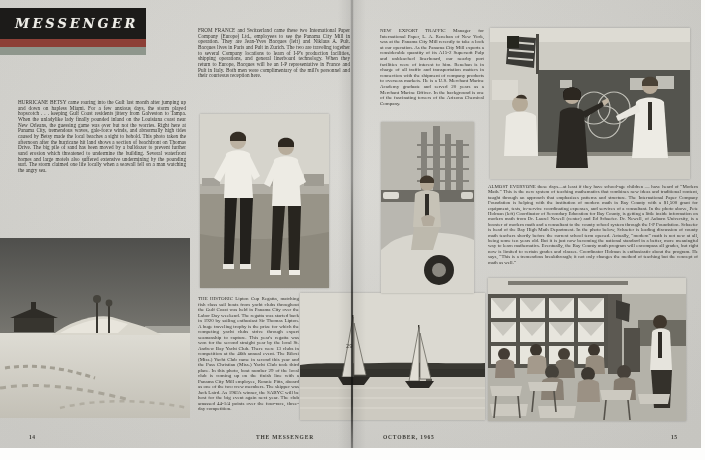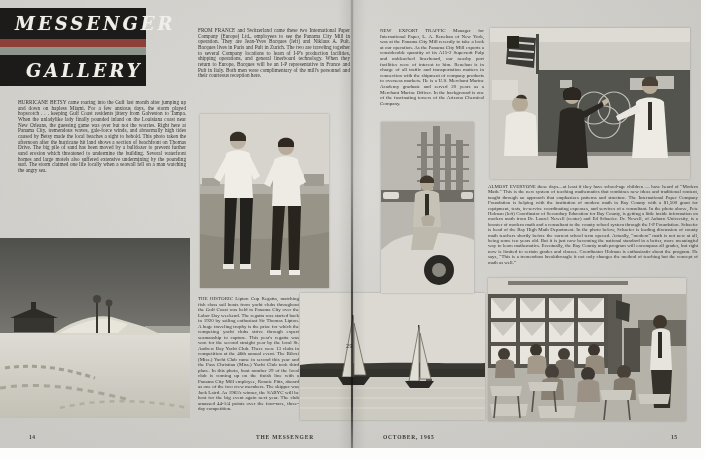--- a/index.html
+++ b/index.html
@@ -14,21 +14,21 @@
   
   .fold-shadow { position:absolute; left:338px; top:0; width:28px; height:448px;
       background:linear-gradient(to right, rgba(0,0,0,0) 0%, rgba(0,0,0,0.07) 42%, rgba(0,0,0,0.20) 50%, rgba(0,0,0,0.07) 58%, rgba(0,0,0,0) 100%); }
   .fold-line { position:absolute; left:351px; top:0; width:2px; height:448px;
       background:linear-gradient(to bottom, rgba(20,20,18,0.10) 0%, rgba(20,20,18,0.22) 40%, rgba(20,20,18,0.65) 66%, rgba(20,20,18,0.75) 90%, rgba(20,20,18,0.30) 100%); }
 
   
   .masthead { position:absolute; left:0; top:8px; width:146px; }
   .mast-band { height:31px; background:#1c1b19; color:#efeee8; display:flex; align-items:center;
       font-family:"DejaVu Serif", serif; font-style:italic; font-weight:bold;
-      font-size:18px; letter-spacing:3px; text-shadow:0 0 1px rgba(255,255,255,0.35); }
+      font-size:13px; letter-spacing:3px; text-shadow:0 0 1px rgba(255,255,255,0.35); }
   .mast-band.one { padding-left:15px; }
   .mast-band.two { padding-left:26px; }
   .stripe-red  { height:8px; background:#8d4037; }
   .stripe-gray { height:8px; background:#8e968c; }
 
   
   .copy { position:absolute; color:#35342f; text-align:justify; overflow:hidden;
           font-family:"Liberation Serif", serif; }
   #hurricane-text { left:18px;  top:100px; width:168px; height:113px; font-size:5.2px; line-height:5.65px; }
   #france-text    { left:198px; top:28px;  width:152px; height:78px;  font-size:5.2px; line-height:5.65px; }
@@ -57,21 +57,20 @@
 </head>
 <body>
 
 <div id="canvas">
   <div id="paper"></div>
 
   <div class="masthead">
     <div class="mast-band one">MESSENGER</div>
     <div class="stripe-red"></div>
     <div class="stripe-gray"></div>
-    <div class="mast-band two">GALLERY</div>
   </div>
 
   <div id="hurricane-text" class="copy">HURRICANE BETSY came roaring into the Gulf last month after jumping up and down on hapless Miami. For a few anxious days, the storm played hopscotch . . . keeping Gulf Coast residents jittery from Galveston to Tampa. When the unladylike lady finally pounded inland on the Louisiana coast near New Orleans, the guessing game was over but not the worries. Right here at Panama City, tremendous waves, gale-force winds, and abnormally high tides caused by Betsy made the local beaches a sight to behold. This photo taken the afternoon after the hurricane hit land shows a section of beachfront on Thomas Drive. The big pile of sand has been moved by a bulldozer to prevent further sand erosion which threatened to undermine the building. Several waterfront homes and large motels also suffered extensive undermining by the pounding surf. The storm claimed one life locally when a seawall fell on a man watching the angry sea.</div>
 
   <div id="beach-photo" class="photo">
     <svg width="190" height="180" viewBox="0 0 190 180">
       <defs>
         <linearGradient id="sky1" x1="0" y1="0" x2="0" y2="1">
           <stop offset="0" stop-color="#4f4f4c"></stop>
             <stop offset="1" stop-color="#777670"></stop>

